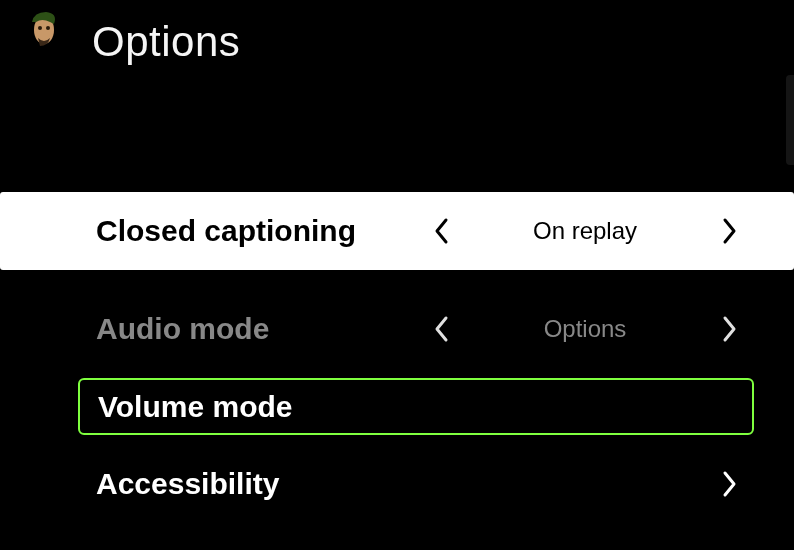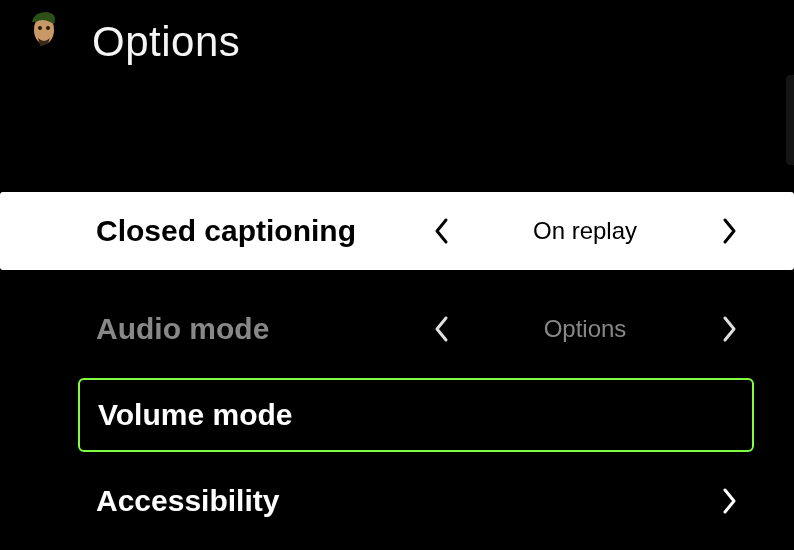--- a/index.html
+++ b/index.html
@@ -92,21 +92,21 @@
     }
     .row-dim .chevron svg { stroke: #e0e0e0; }
     
     .row-highlight {
       border: 2px solid #7fff3f;
       border-radius: 6px;
       margin-left: 78px;
       margin-right: 40px;
       padding-left: 18px;
       padding-right: 10px;
-      height: 74px;
+      height: 57px;
       margin-top: 10px;
       margin-bottom: 10px;
     }
     .row-highlight .chevron svg { stroke: #fff; }
     .row-highlight .row-label {
       flex: 0 0 310px;
     }
     
     .row-nav .chevron svg { stroke: #fff; }
     .spacer-between {

